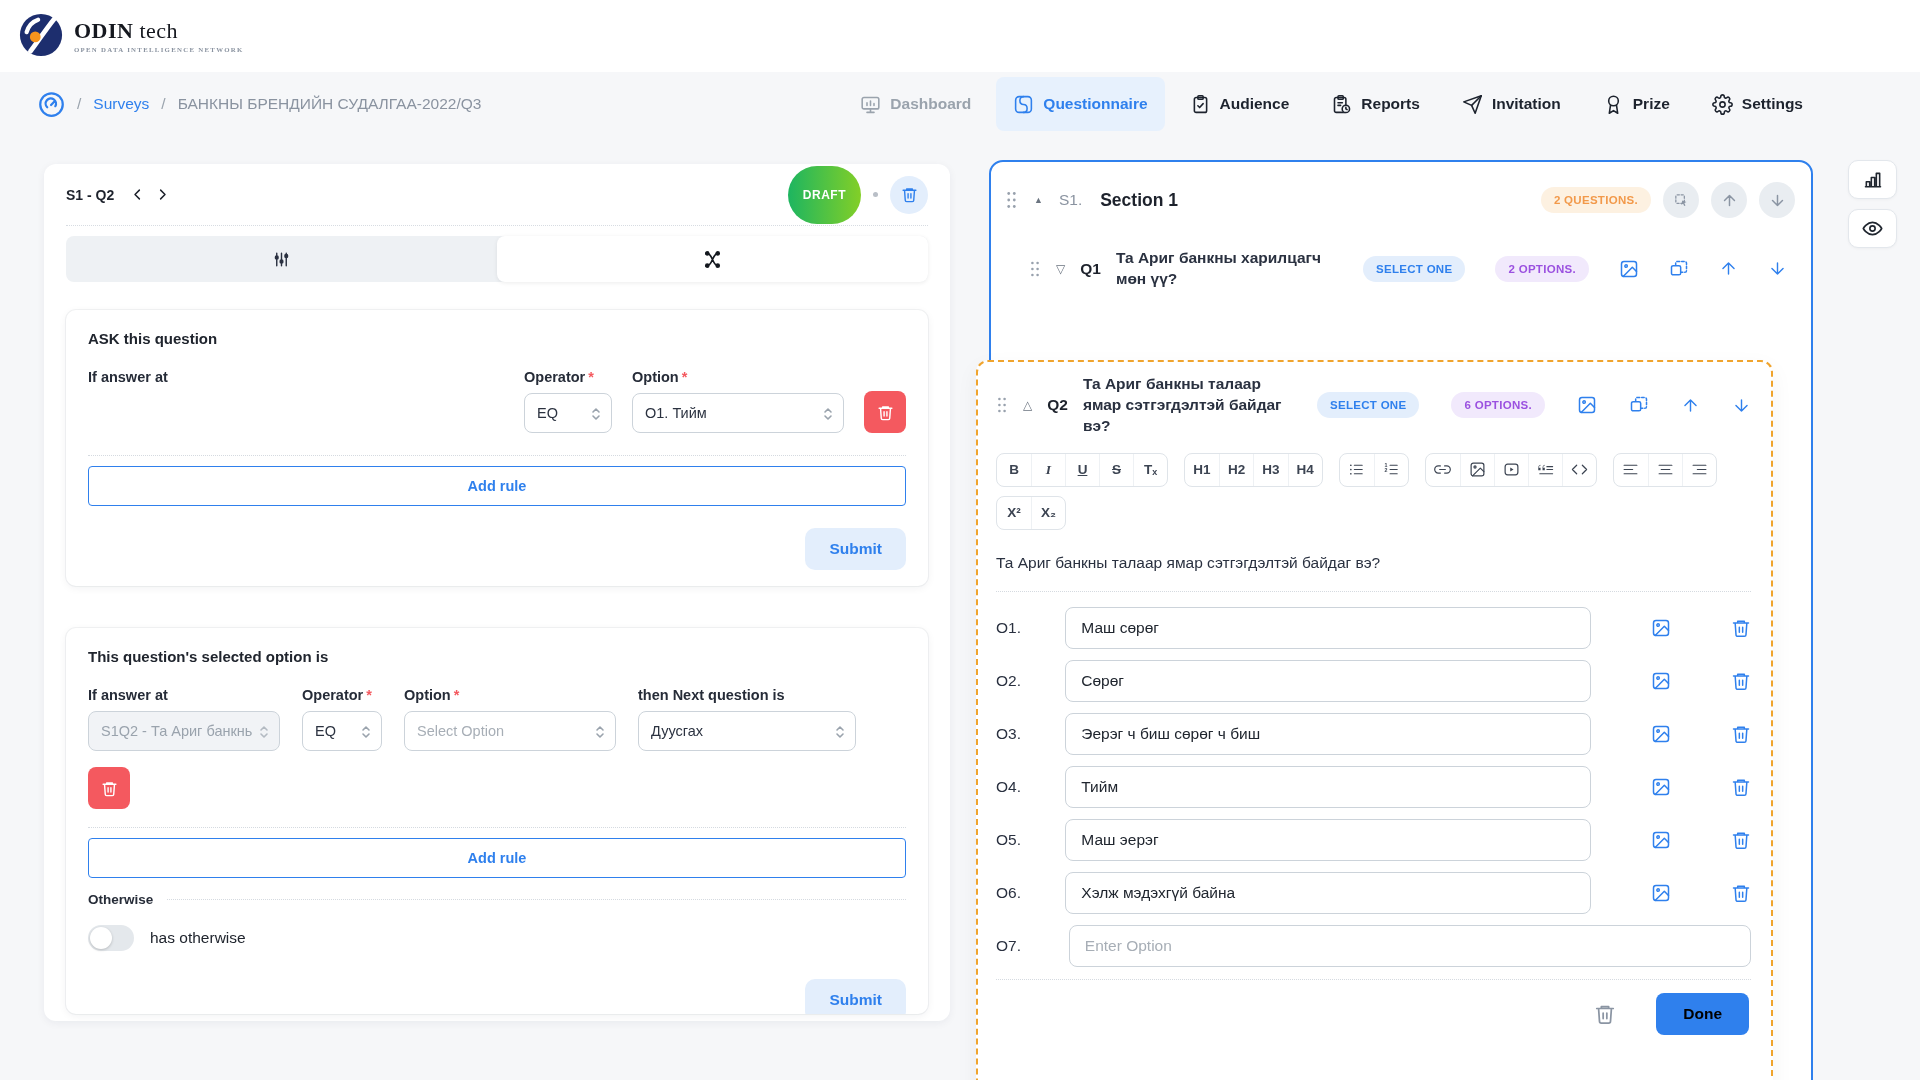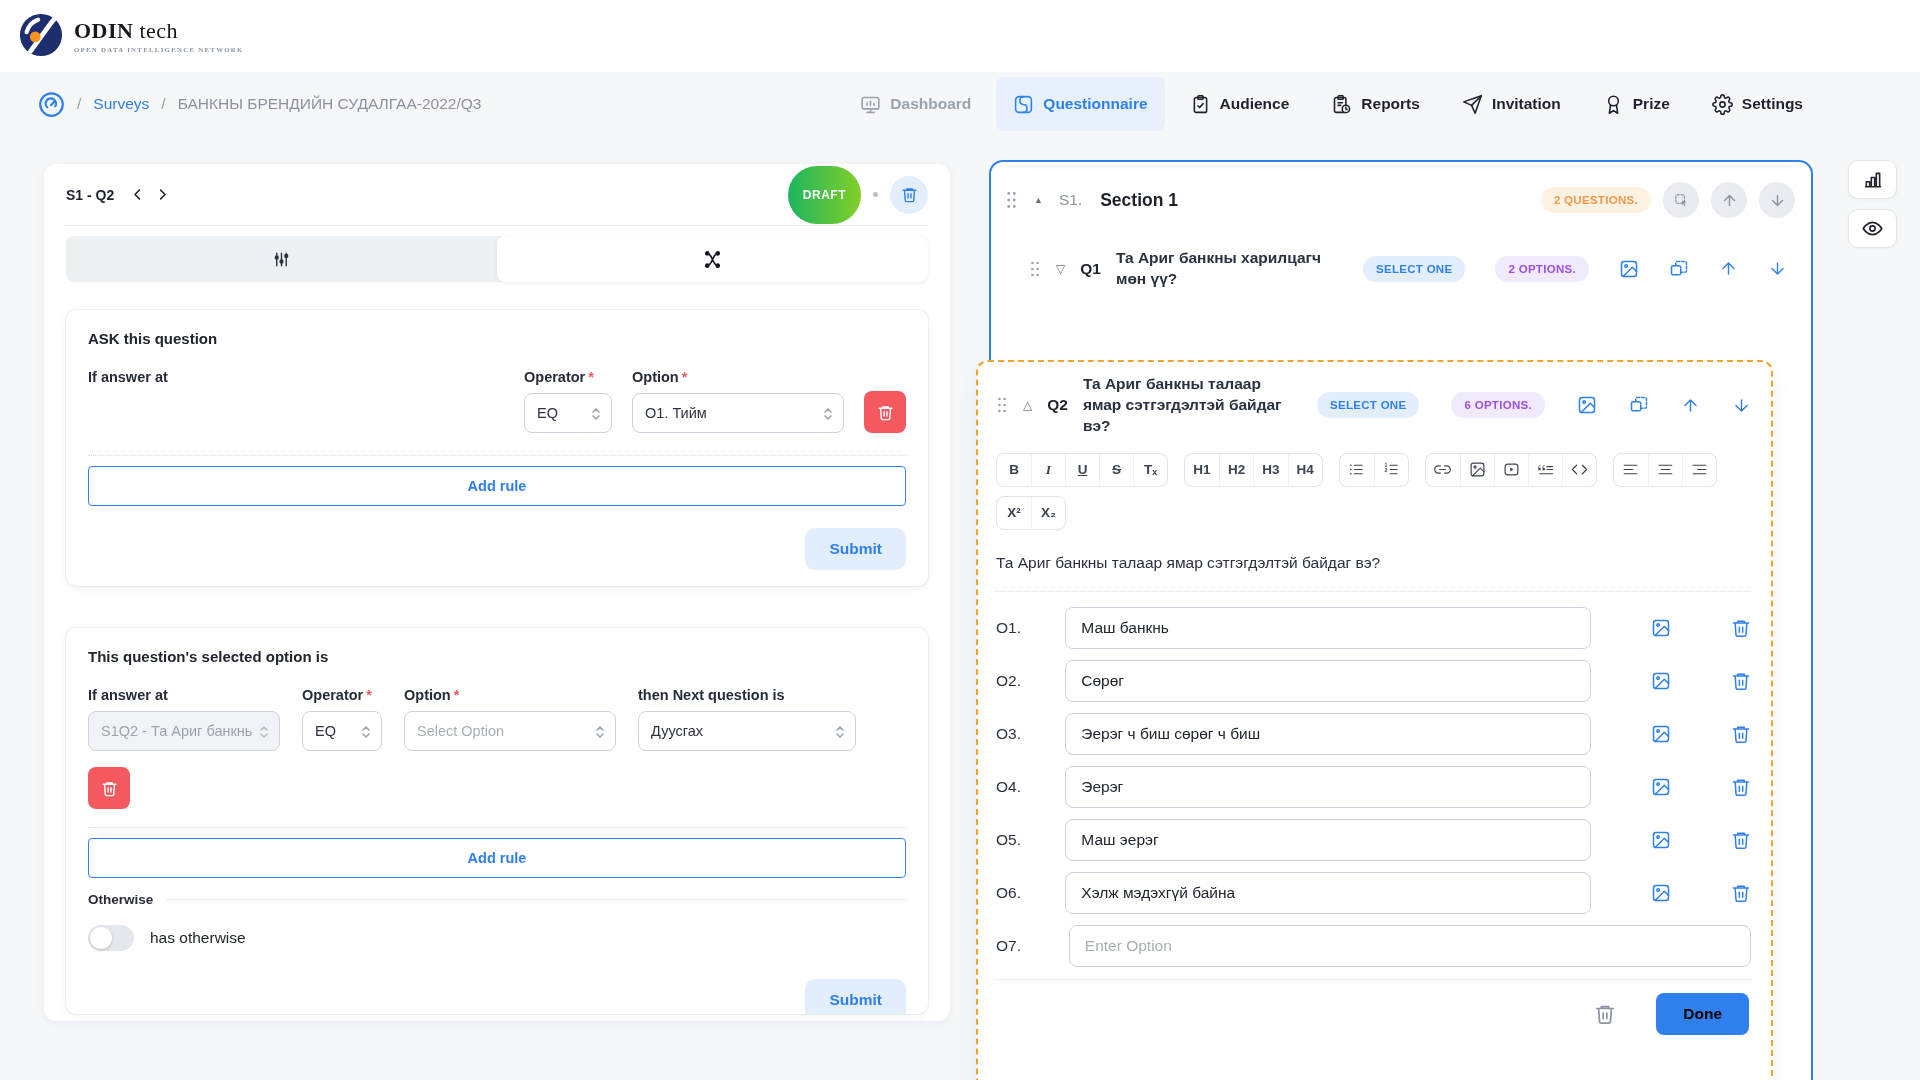--- a/index.html
+++ b/index.html
@@ -626,21 +626,21 @@
       <span class="tb-btn">X₂</span>
     </span>
   </div>
 
   <div class="q2-qtext">Та Ариг банкны талаар ямар сэтгэгдэлтэй байдаг вэ?</div>
   <div class="dotted q2-div1"></div>
 
   <div class="opts">
     <div class="orow">
       <span class="ocode">O1.</span>
-      <div class="oinput">Маш банкнь</div>
+      <div class="oinput">Маш сөрөг</div>
       <span class="ic-blue">
           <svg width="20" height="20" viewBox="0 0 24 24">
             <rect x="3" y="3" width="18" height="18" rx="3"></rect>
             <circle cx="8.5" cy="8.5" r="1.5"></circle>
             <path d="M21 15l-5-5L5 21"></path>
           </svg>
         </span>
       <span class="ic-blue">
           <svg width="20" height="20" viewBox="0 0 24 24">
             <path d="M3 6h18M8 6V4h8v2M19 6l-1 14a2 2 0 0 1-2 2H8a2 2 0 0 1-2-2L5 6M10 11v6M14 11v6"></path>
@@ -674,21 +674,21 @@
           </svg>
         </span>
       <span class="ic-blue">
           <svg width="20" height="20" viewBox="0 0 24 24">
             <path d="M3 6h18M8 6V4h8v2M19 6l-1 14a2 2 0 0 1-2 2H8a2 2 0 0 1-2-2L5 6M10 11v6M14 11v6"></path>
           </svg>
         </span>
     </div>
     <div class="orow">
       <span class="ocode">O4.</span>
-      <div class="oinput">Эерэг</div>
+      <div class="oinput">Тийм</div>
       <span class="ic-blue">
           <svg width="20" height="20" viewBox="0 0 24 24">
             <rect x="3" y="3" width="18" height="18" rx="3"></rect>
             <circle cx="8.5" cy="8.5" r="1.5"></circle>
             <path d="M21 15l-5-5L5 21"></path>
           </svg>
         </span>
       <span class="ic-blue">
           <svg width="20" height="20" viewBox="0 0 24 24">
             <path d="M3 6h18M8 6V4h8v2M19 6l-1 14a2 2 0 0 1-2 2H8a2 2 0 0 1-2-2L5 6M10 11v6M14 11v6"></path>

